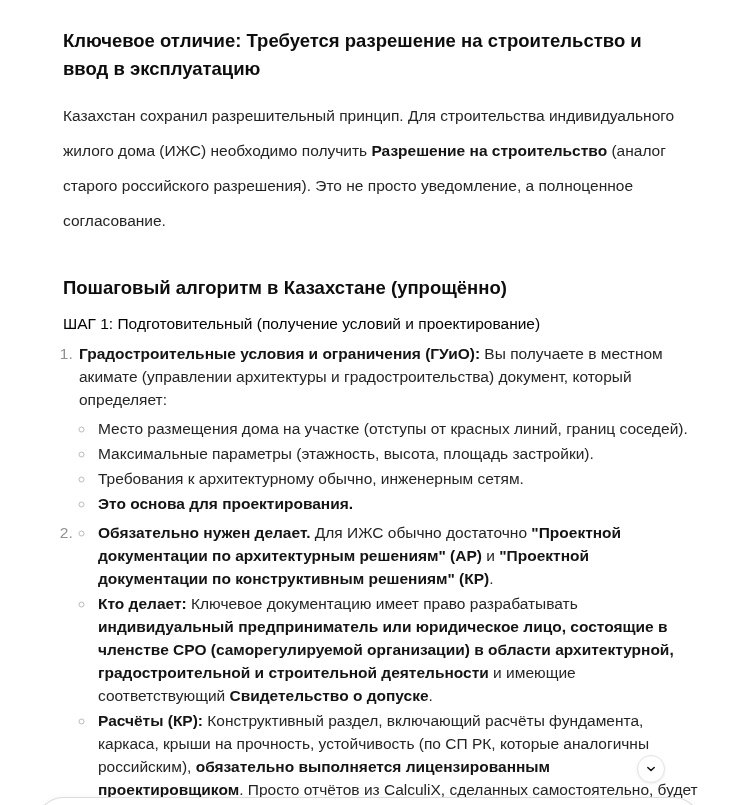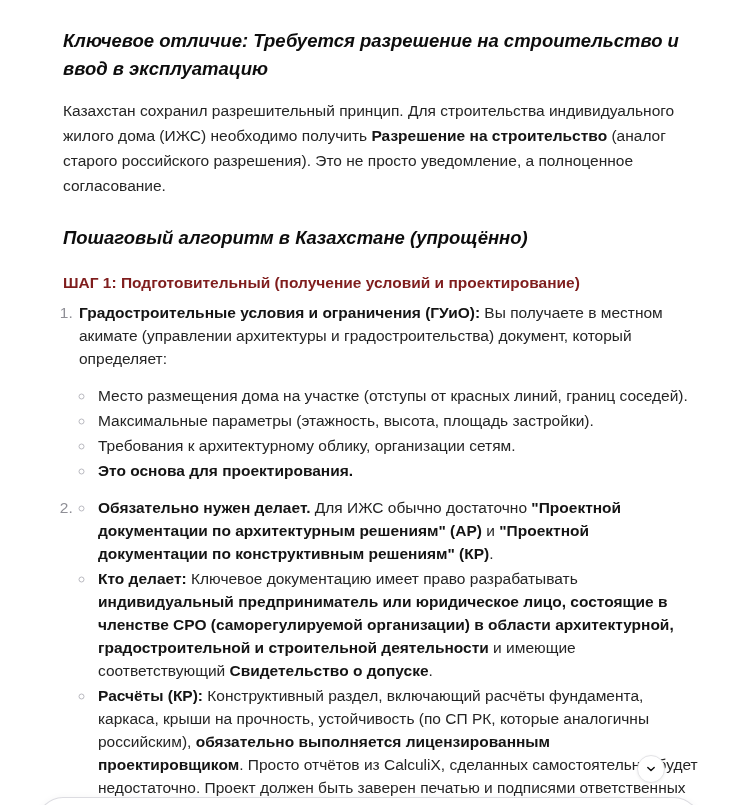--- a/index.html
+++ b/index.html
@@ -15,44 +15,43 @@
   }
   .thread { padding: 27px 38px 0 63px; }
   .markdown { max-width: 635px; font-size: 15.5px; }
 
   h3.md-h {
     font-size: 18.5px;
     line-height: 28px;
     font-weight: 700;
     color: #0d0d0d;
     max-width: 620px;
-    font-style: italic;
   }
-  h3.md-h.second { margin-top: 26px; }
+  h3.md-h.second { margin-top: 36px; }
 
-  p.body-p { margin-top: 15px; line-height: 25px; }
+  p.body-p { margin-top: 15px; line-height: 35px; }
 
   p.steptitle {
-    margin-top: 19px;
+    margin-top: 10px;
     line-height: 24px;
-    font-weight: 700;
-    color: #7f1d1d;
+    font-weight: 400;
+    color: #000000;
   }
 
   ol.md-ol {
     margin-top: 6px;
     padding-left: 14px;
     list-style: decimal outside;
     line-height: 23px;
   }
   ol.md-ol > li { padding-left: 2px; margin: 2px 0; }
   ol.md-ol > li::marker { color: #8f8f96; }
 
   ul.md-ul {
-    margin-top: 14px;
+    margin-top: 6px;
     padding-left: 8px;
     list-style: circle outside;
     line-height: 23px;
   }
   ul.md-ul > li { padding-left: 3px; margin: 2px 0 2px 8px; }
   ul.md-ul > li::marker { color: #b9b9c0; }
 
   b { font-weight: 700; color: #141414; }
 
   .scroll-btn {
@@ -94,21 +93,21 @@
     <h3 class="md-h second">Пошаговый алгоритм в Казахстане (упрощённо)</h3>
 
     <p class="steptitle">ШАГ 1: Подготовительный (получение условий и проектирование)</p>
 
     <ol class="md-ol">
       <li>
         <span><b>Градостроительные условия и ограничения (ГУиО):</b><span> Вы получаете в местном акимате (управлении архитектуры и градостроительства) документ, который определяет:</span></span>
         <ul class="md-ul">
           <li><span>Место размещения дома на участке (отступы от красных линий, границ соседей).</span></li>
           <li><span>Максимальные параметры (этажность, высота, площадь застройки).</span></li>
-          <li><span>Требования к архитектурному облику, организации сетям.</span></li>
+          <li><span>Требования к архитектурному обычно, инженерным сетям.</span></li>
           <li><b>Это основа для проектирования.</b></li>
         </ul>
       </li>
       <li>
         <ul class="md-ul">
           <li><b>Обязательно нужен делает.</b><span> Для ИЖС обычно достаточно </span><b>"Проектной документации по архитектурным решениям" (АР)</b><span> и </span><b>"Проектной документации по конструктивным решениям" (КР)</b><span>.</span></li>
           <li><b>Кто делает:</b><span> Ключевое документацию имеет право разрабатывать </span><b>индивидуальный предприниматель или юридическое лицо, состоящие в членстве СРО (саморегулируемой организации) в области архитектурной, градостроительной и строительной деятельности</b><span> и имеющие соответствующий </span><b>Свидетельство о допуске</b><span>.</span></li>
           <li><b>Расчёты (КР):</b><span> Конструктивный раздел, включающий расчёты фундамента, каркаса, крыши на прочность, устойчивость (по СП РК, которые аналогичны российским), </span><b>обязательно выполняется лицензированным проектировщиком</b><span>. Просто отчётов из CalculiX, сделанных самостоятельно, будет недостаточно. Проект должен быть заверен печатью и подписями ответственных специалистов (архитектор, конструктор).</span></li>
         </ul>
       </li>

